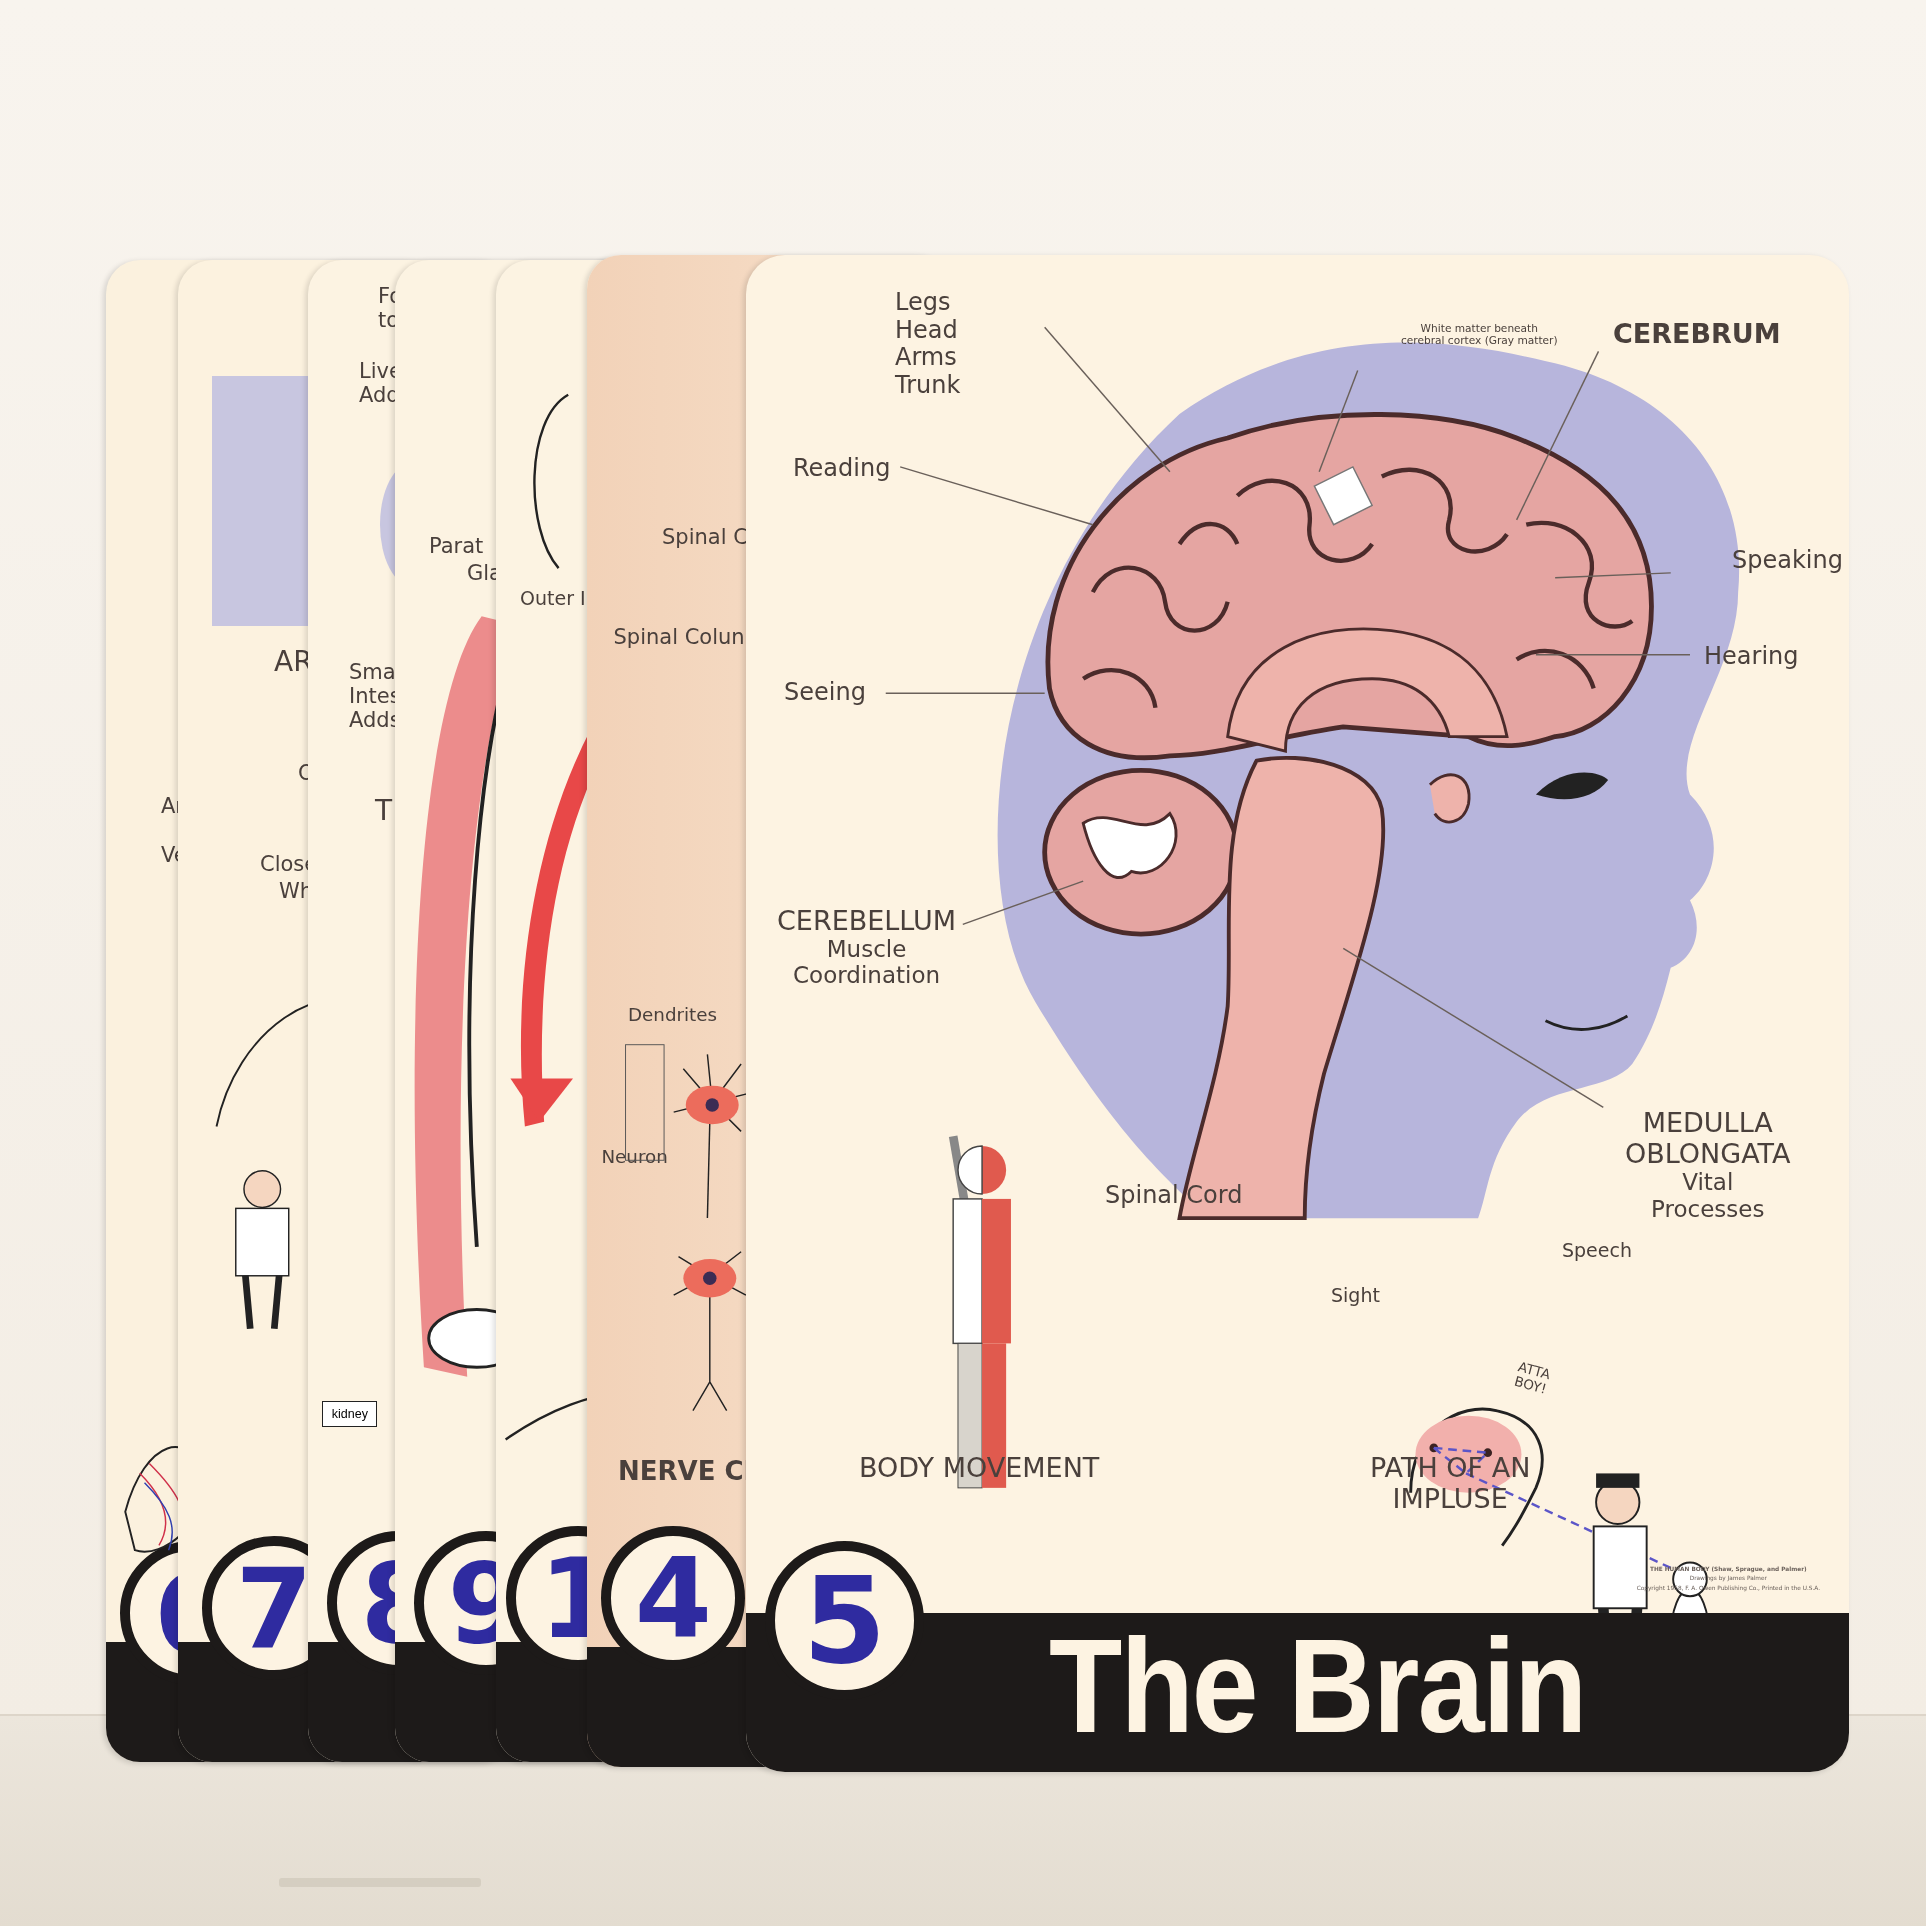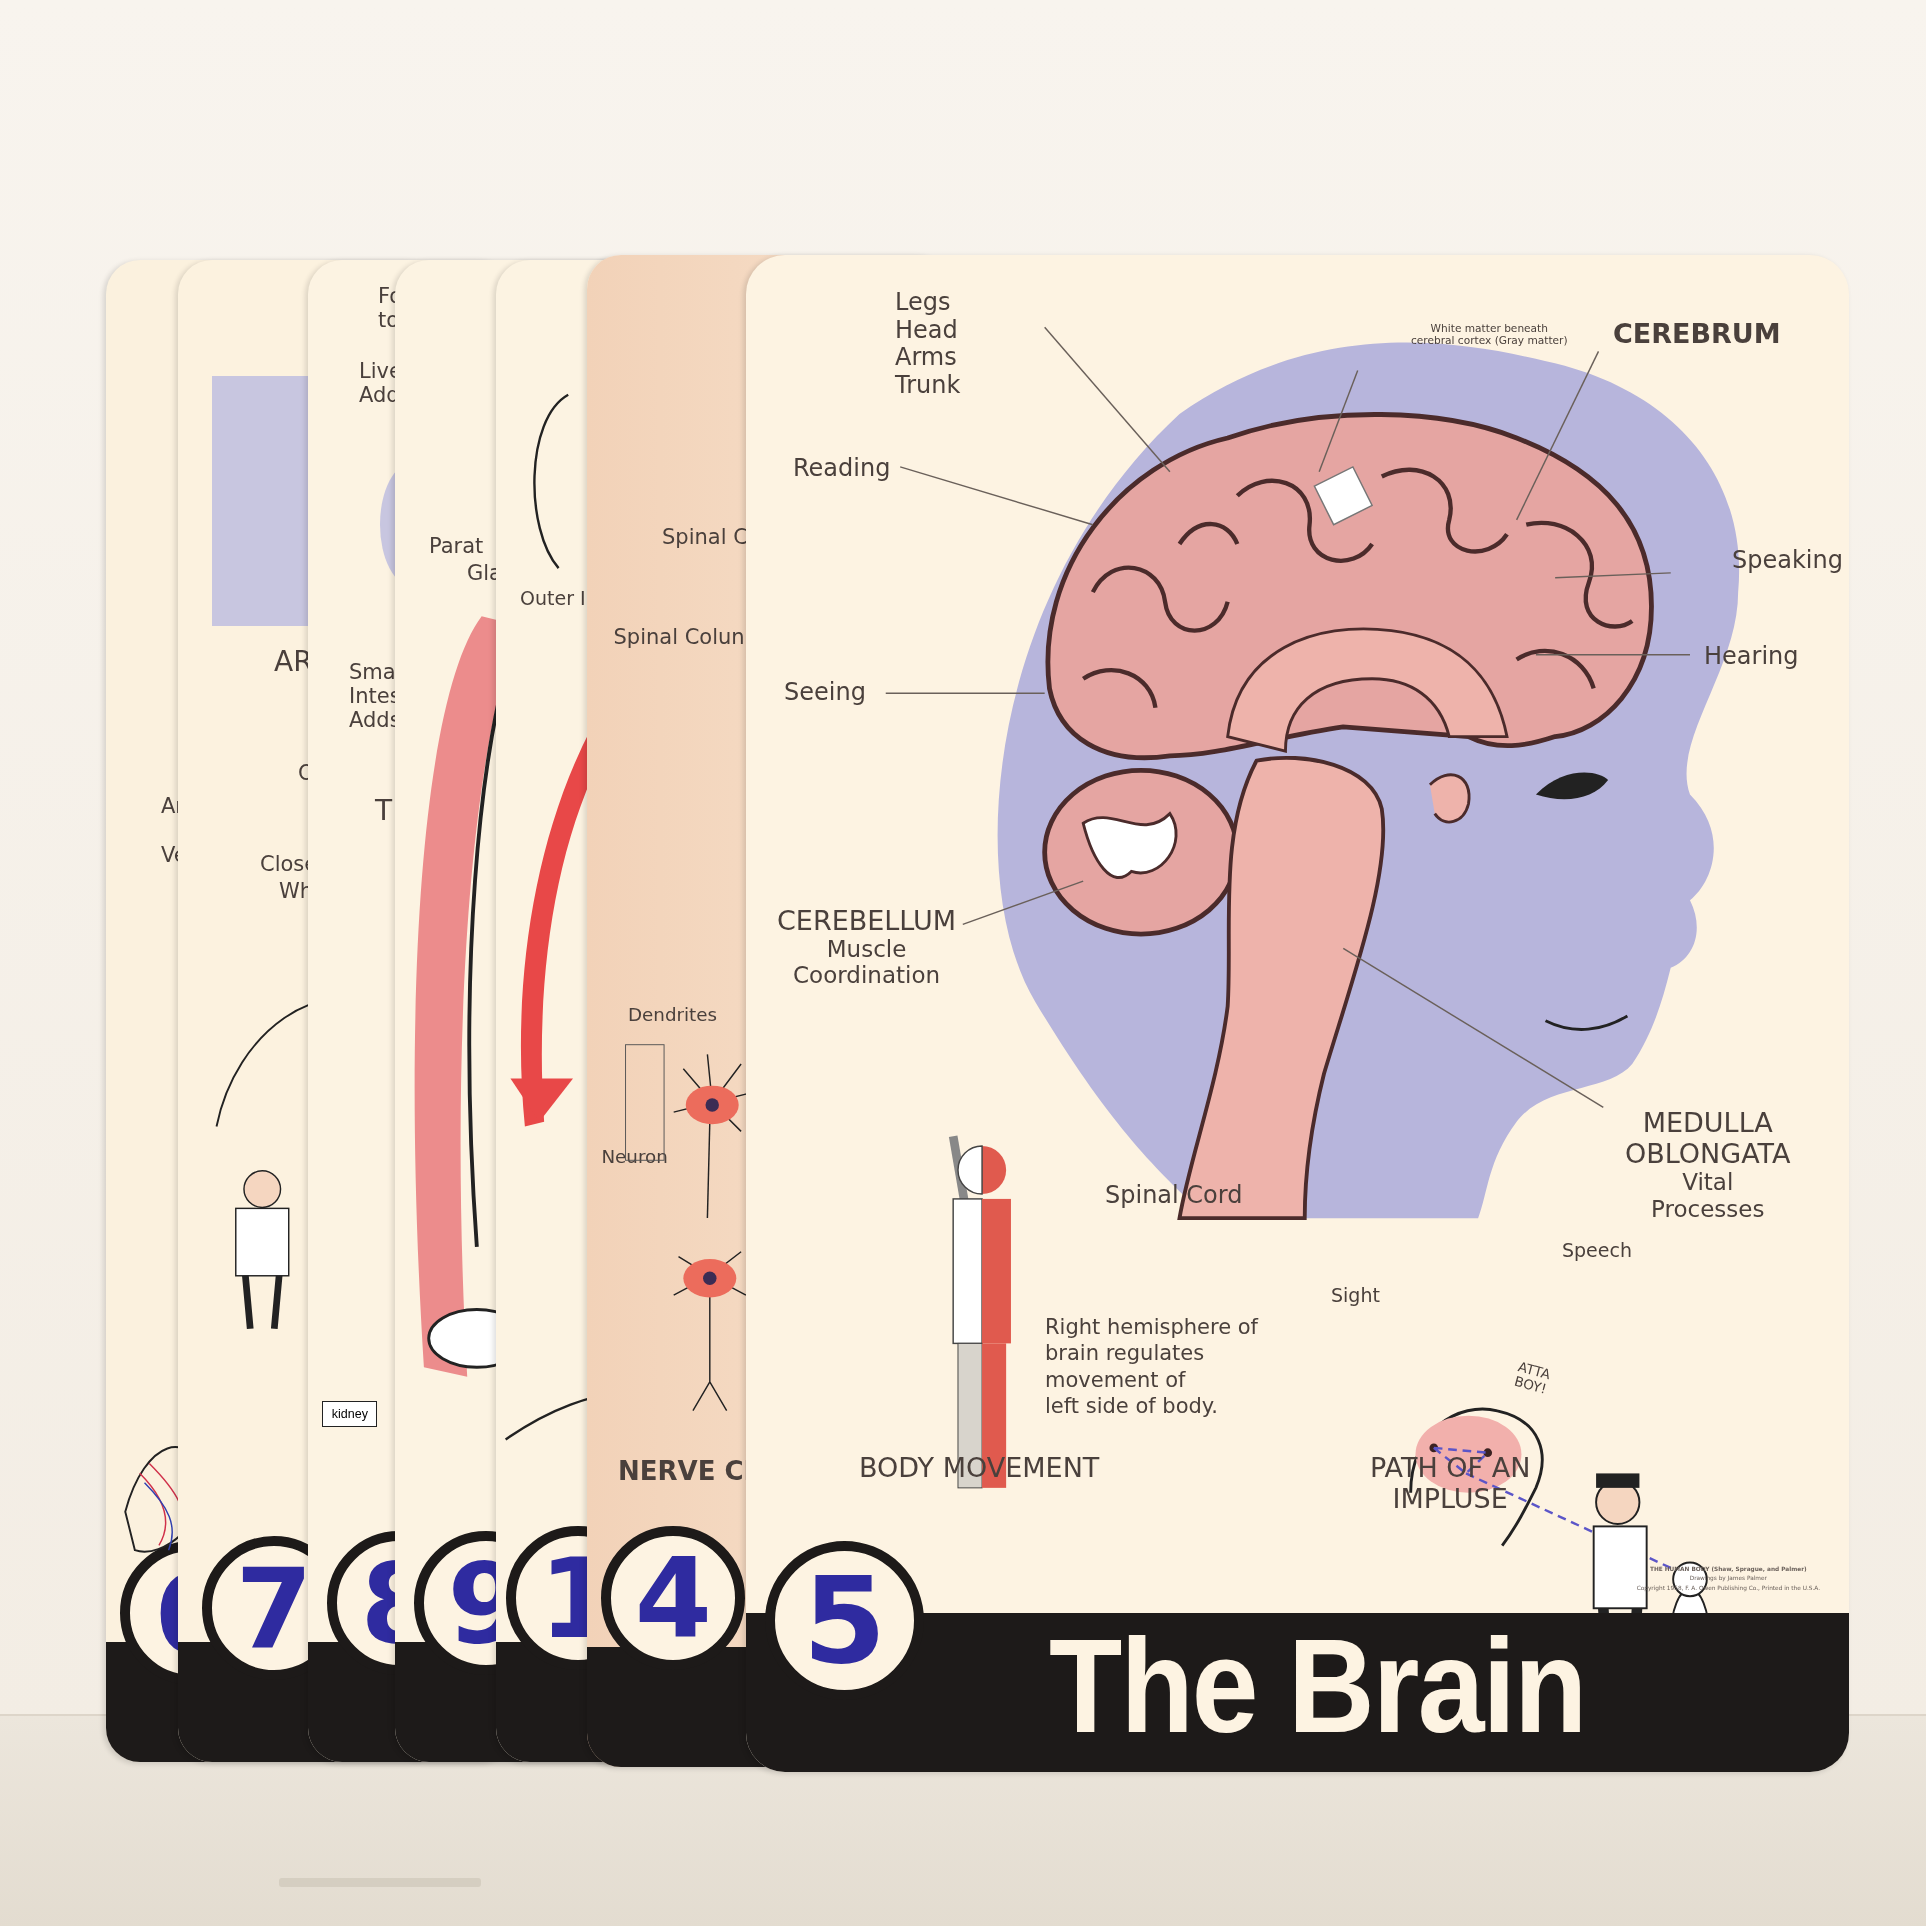--- a/index.html
+++ b/index.html
@@ -206,46 +206,40 @@
   </svg>
 
   <div class="lbl mid" style="left:149px;top:34px;">
     <div>Legs</div>
     <div>Head</div>
     <div>Arms</div>
     <div>Trunk</div>
   </div>
   <div class="lbl mid" style="left:47px;top:200px;">Reading</div>
   <div class="lbl mid" style="left:25px;top:424px;margin-left:13px;">Seeing</div>
-  <div class="lbl tiny" style="left:655px;top:67px;margin-left:10px;">
+  <div class="lbl tiny" style="left:655px;top:67px;">
     <div>White matter beneath</div>
     <div>cerebral cortex (Gray matter)</div>
   </div>
   <div class="lbl big" style="left:867px;top:63px;font-weight:bold;">CEREBRUM</div>
   <div class="lbl mid" style="left:946px;top:292px;margin-left:40px;">Speaking</div>
   <div class="lbl mid" style="left:958px;top:388px;">Hearing</div>
   <div class="lbl big center" style="left:31px;top:650px;">
     <div>CEREBELLUM</div>
     <div style="font-size:23px;">Muscle</div>
     <div style="font-size:23px;">Coordination</div>
   </div>
   <div class="lbl mid" style="left:359px;top:927px;">Spinal Cord</div>
   <div class="lbl big center" style="left:879px;top:852px;">
     <div>MEDULLA</div>
     <div>OBLONGATA</div>
     <div style="font-size:23px;">Vital</div>
     <div style="font-size:23px;">Processes</div>
   </div>
 
-  <div class="lbl small" style="left:299px;top:1059px;line-height:1.25;">
-    <div>Right hemisphere of</div>
-    <div>brain regulates</div>
-    <div>movement of</div>
-    <div>left side of body.</div>
-  </div>
   <div class="lbl big" style="left:113px;top:1197px;">BODY MOVEMENT</div>
 
   <div class="lbl small" style="left:585px;top:1030px;font-size:19px;">Sight</div>
   <div class="lbl small" style="left:816px;top:985px;font-size:19px;">Speech</div>
   <div class="lbl" style="left:770px;top:1108px;font-size:13.5px;transform:rotate(15deg);line-height:1.1;">
     <div>ATTA</div>
     <div>BOY!</div>
   </div>
   <div class="lbl big center" style="left:624px;top:1197px;">
     <div>PATH OF AN</div>

